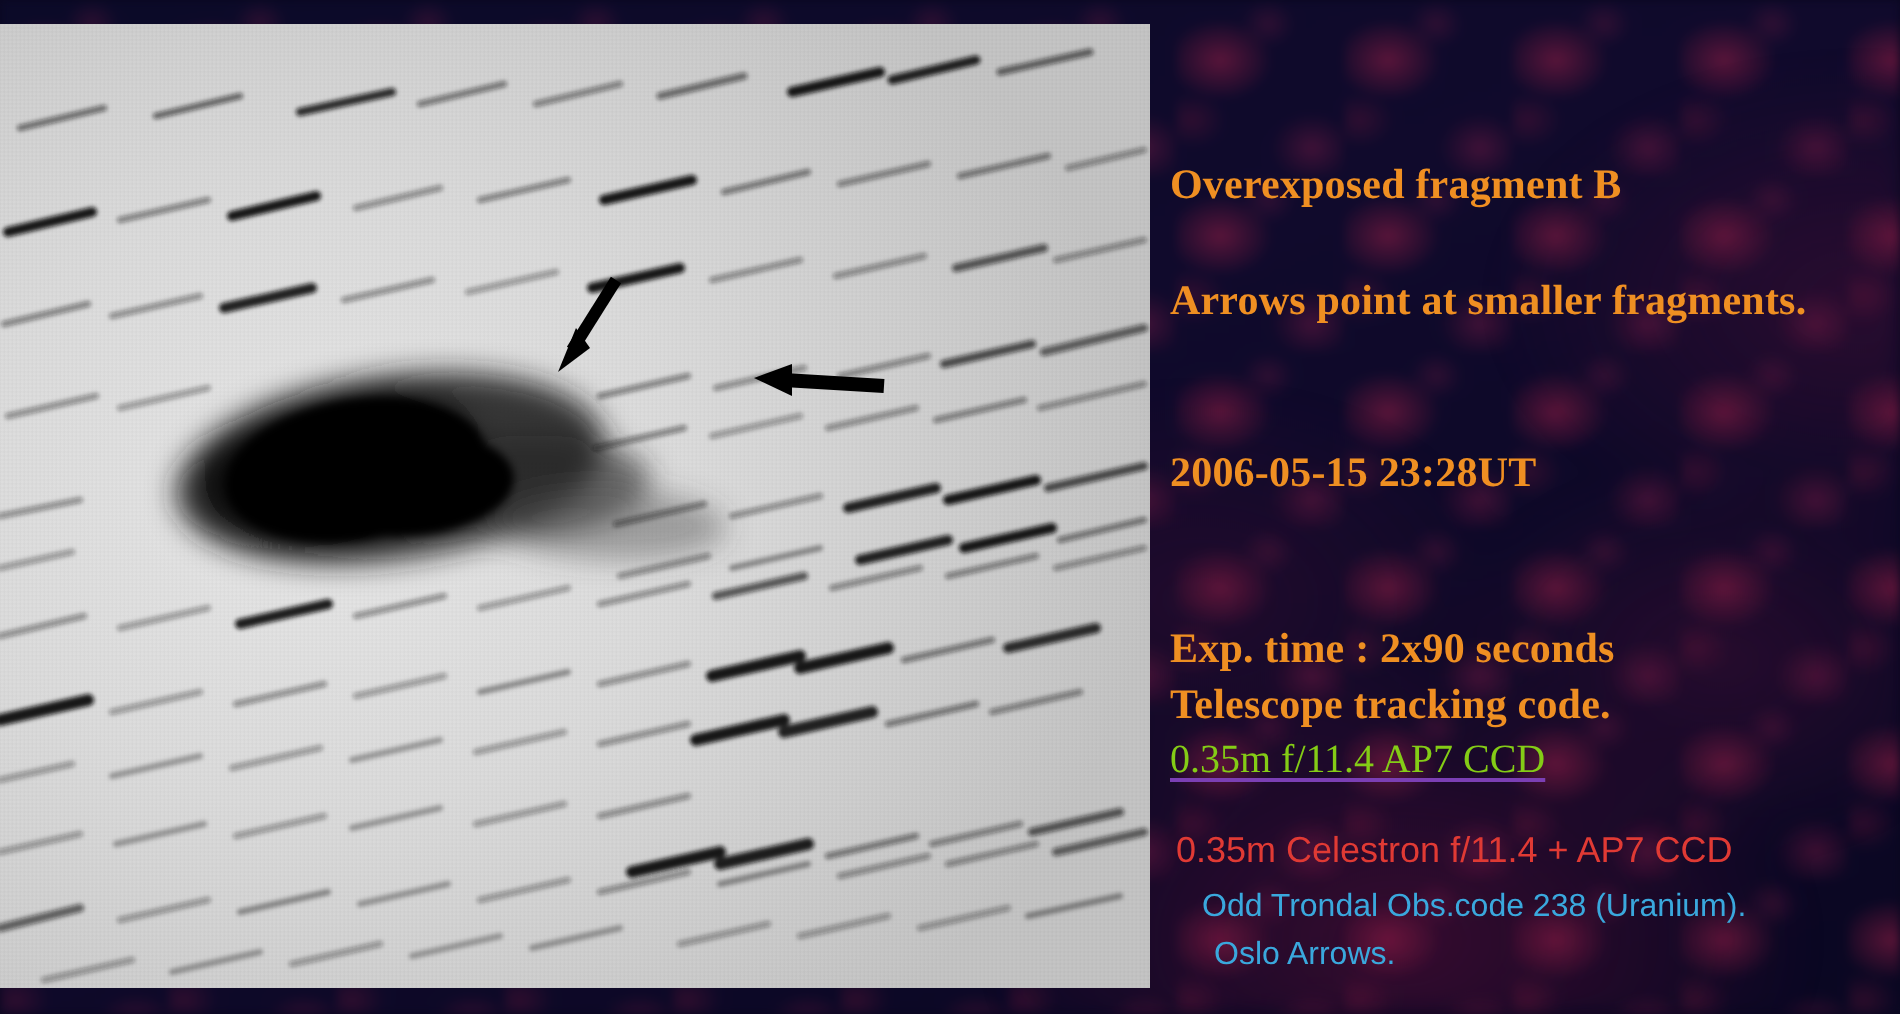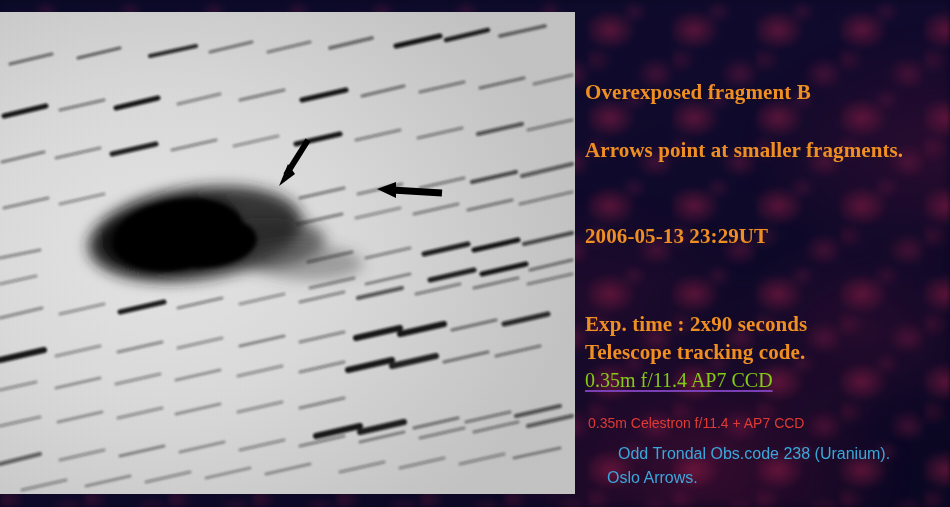--- a/index.html
+++ b/index.html
@@ -95,21 +95,21 @@
     font-family: "Liberation Serif", serif;
     font-size: 20px;
     text-decoration: underline;
     text-decoration-color: #7b3fb4;
     text-underline-offset: 3px;
     cursor: pointer;
   }
   .redln {
     color: #e03a34;
     font-family: "Liberation Sans", sans-serif;
-    font-size: 14px;
+    font-size: 18px;
   }
   .cyanln {
     color: #3aa8dd;
     font-family: "Liberation Sans", sans-serif;
     font-size: 16px;
   }
 </style>
 </head>
 <body>
 
@@ -294,28 +294,28 @@
       </g>
     </svg>
   </div>
 
   <div id="caption">
 
     <div class="ln orange" style="left:2px; top:140px;">Arrows point at smaller fragments.</div>
 
     <div class="ln orange" style="left:2px; top:82px;">Overexposed fragment B</div>
 
-    <div class="ln orange" style="left:2px; top:226px;">2006-05-13 23:29UT</div>
+    <div class="ln orange" style="left:2px; top:226px;">2006-05-15 23:28UT</div>
 
     <div class="ln orange" style="left:2px; top:314px;font-family:Liberation Serif, serif;">Exp. time : 2x90 seconds</div>
 
     <div class="ln orange" style="left:2px; top:342px;">Telescope tracking code.</div>
 
     <a class="ln linkln" href="#" style="left:2px; top:370px;">0.35m f/11.4 AP7 CCD</a>
 
     <div class="ln redln" style="left:5px; top:416px;">0.35m Celestron f/11.4 + AP7 CCD</div>
 
-    <div class="ln cyanln" style="left:35px; top:446px;">Odd Trondal Obs.code 238 (Uranium).</div>
+    <div class="ln cyanln" style="left:18px; top:446px;">Odd Trondal Obs.code 238 (Uranium).</div>
 
     <div class="ln cyanln" style="left:24px; top:470px;">Oslo Arrows.</div>
 
   </div>
 </div>
 
 </body></html>

